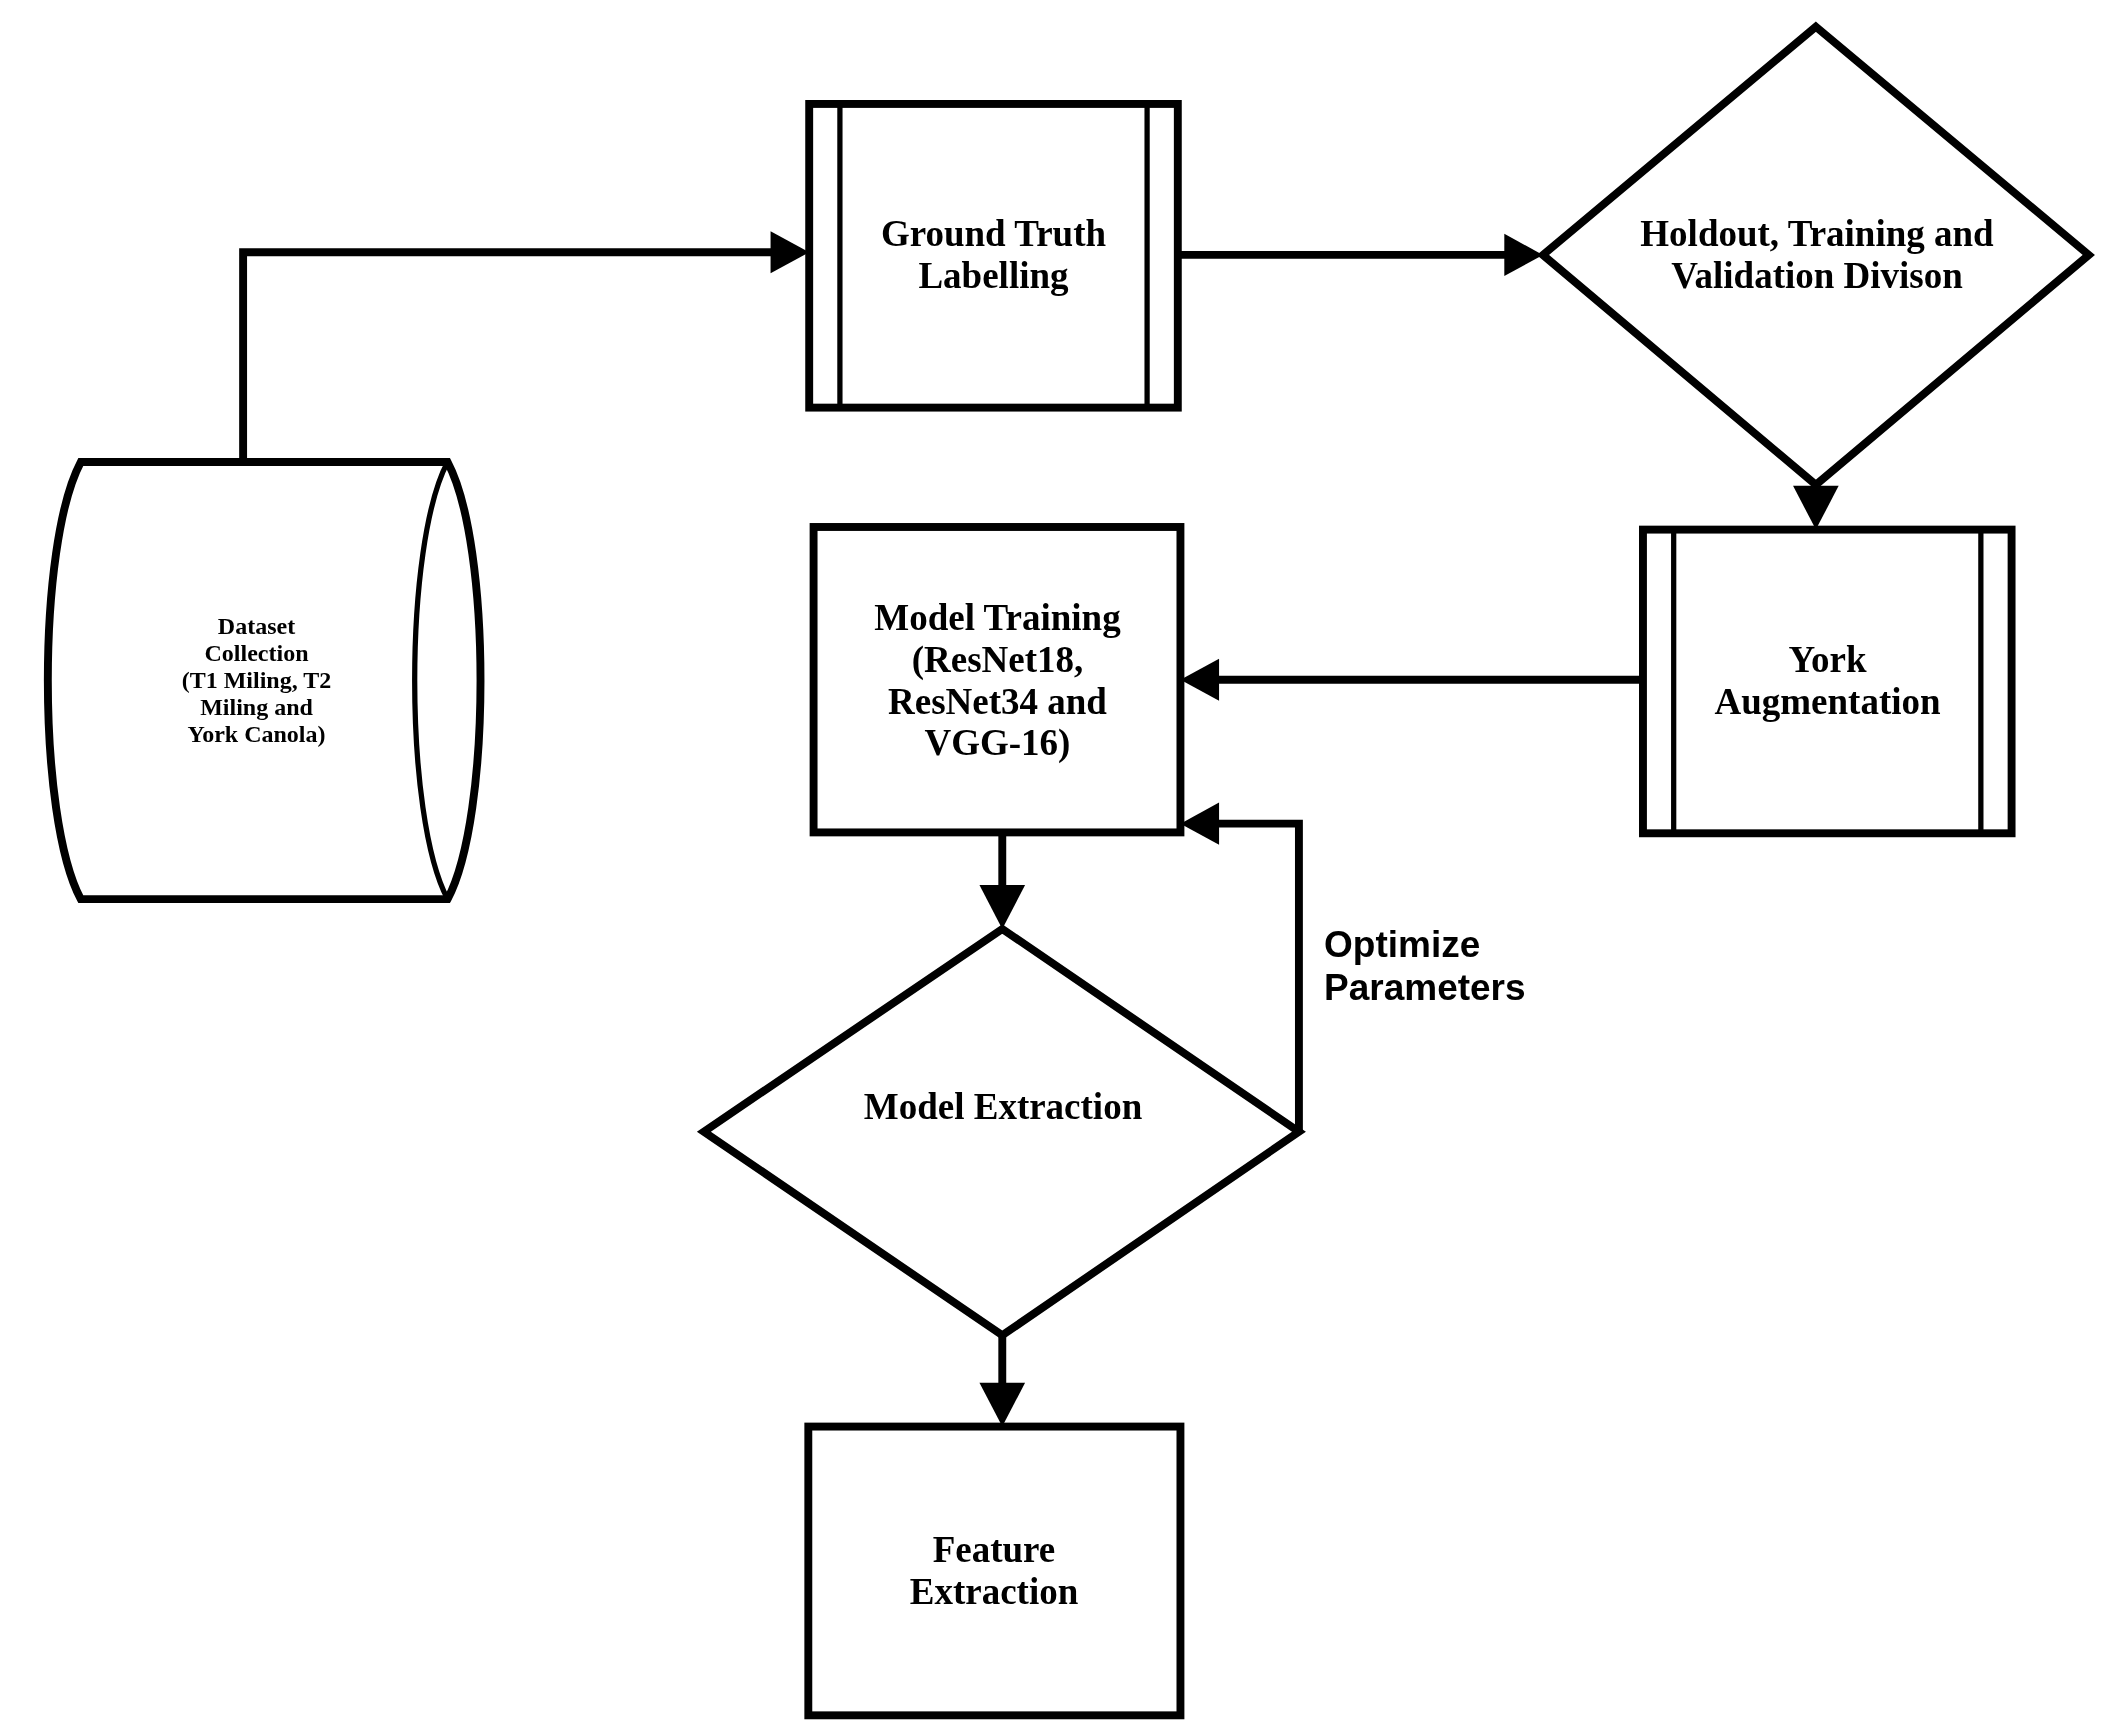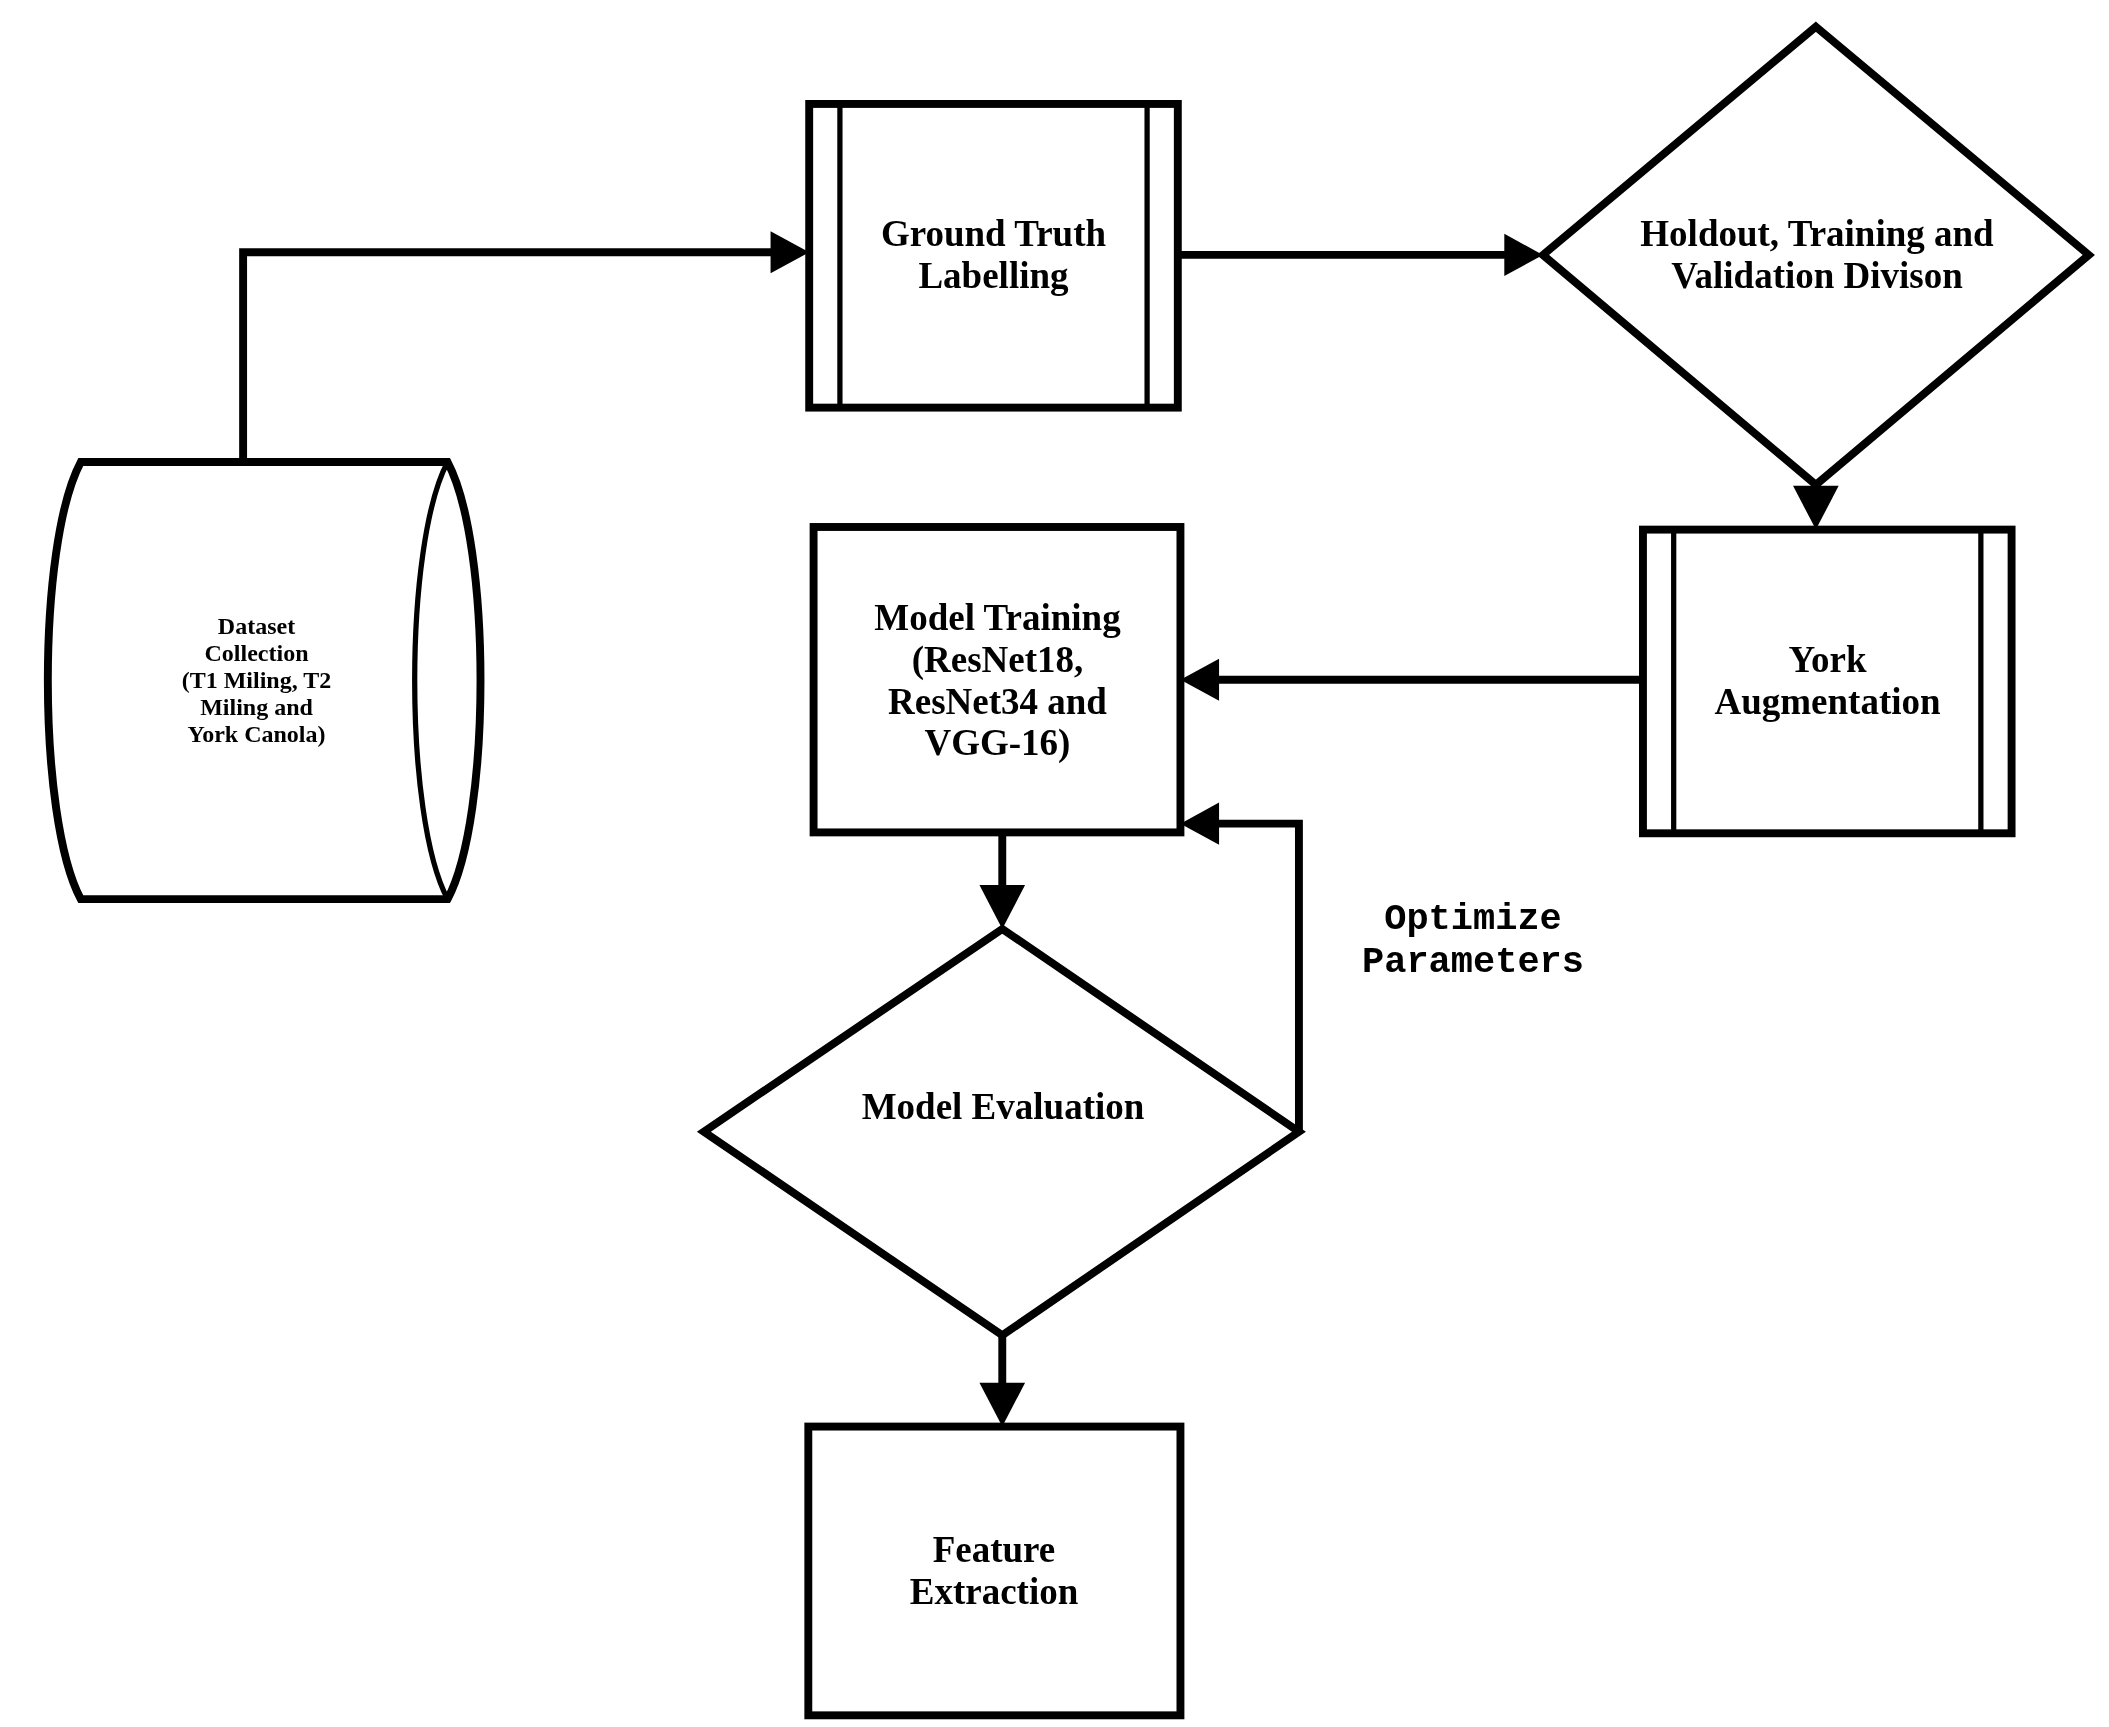--- a/index.html
+++ b/index.html
@@ -52,26 +52,26 @@
     font-family: "Liberation Serif", "DejaVu Serif", serif;
     line-height: 1.13;
     white-space: pre-line;
     display: flex;
     align-items: center;
     justify-content: center;
     pointer-events: none;
   }
   .edge-label {
     position: absolute;
-    text-align: center;
     font-weight: bold;
     color: #000000;
-    font-family: Liberation Mono, monospace;
+    font-family: Liberation Sans, sans-serif;
     line-height: 1.15;
     white-space: pre-line;
+    margin-top: 26px;
   }
 </style>
 </head>
 <body>
 
 <div id="diagram-root">
 
   <svg class="flow-canvas" viewBox="0 0 2403 1968" xmlns="http://www.w3.org/2000/svg">
 
     <g>
@@ -162,21 +162,21 @@
 Validation Divison</div>
 
   <div class="node-label" style="left:1674px; top:584px; width:307px; height:193px; font-size:37px;">York
 Augmentation</div>
 
   <div class="node-label" style="left:814px; top:553px; width:367px; height:255px; font-size:37px;">Model Training
 (ResNet18,
 ResNet34 and
 VGG-16)</div>
 
-  <div class="node-label" style="left:757px; top:1080px; width:492px; height:53px; font-size:37px;">Model Evaluation</div>
+  <div class="node-label" style="left:757px; top:1080px; width:492px; height:53px; font-size:37px;">Model Extraction</div>
 
   <div class="node-label" style="left:808px; top:1483px; width:372px; height:176px; font-size:37px;text-align:center;">Feature
 Extraction</div>
 
   <div class="edge-label" style="left:1324px; top:898px; width:298px; font-size:37px;">Optimize
 Parameters</div>
 
 </div>
 
 

